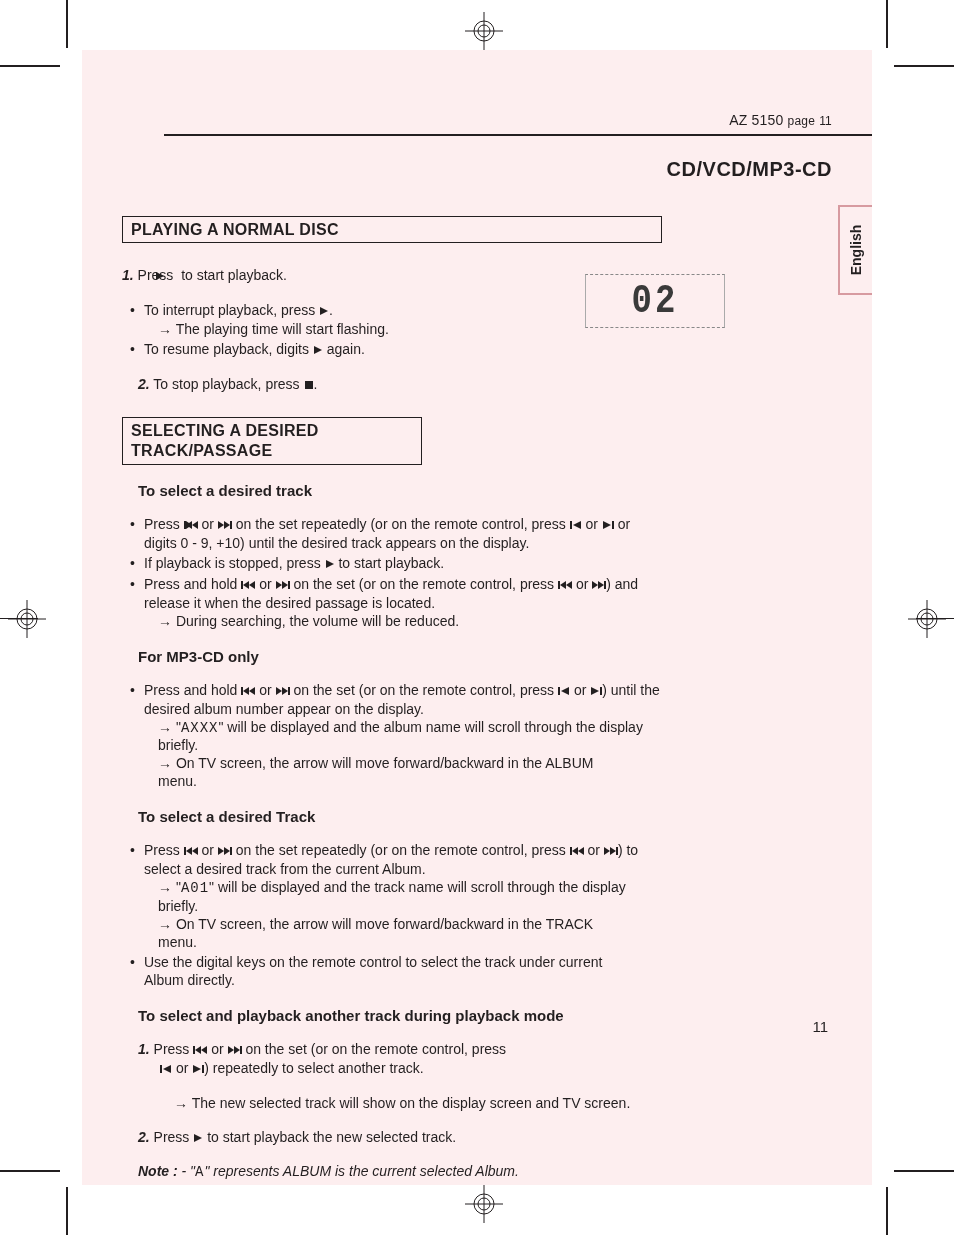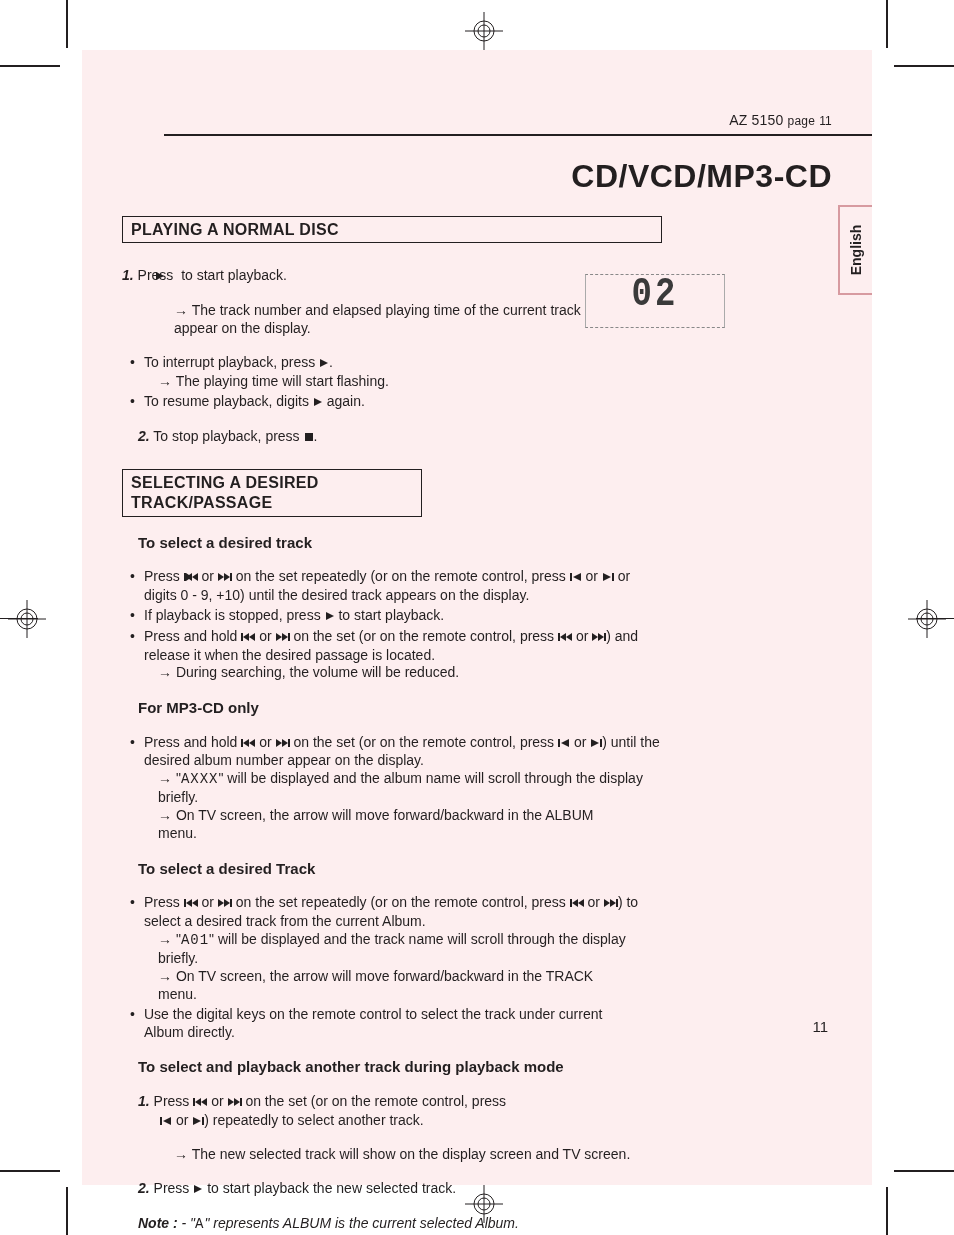--- a/index.html
+++ b/index.html
@@ -24,21 +24,21 @@
   
   .reg{position:absolute;width:38px;height:38px;}
   .reg svg{display:block}
   
   .hdrline{position:absolute;left:82px;right:0;top:84px;height:2px;background:#231f20;}
   .hdrtext{position:absolute;right:40px;top:62px;font-size:14px;letter-spacing:.2px;}
   .hdrtext .pg{font-size:12px;}
   
   .maintitle{
     position:absolute;right:40px;top:108px;
-    font-size:32px;font-weight:700;
+    font-size:20px;font-weight:700;
     letter-spacing:.5px;
   }
   
   .tab{
     position:absolute;right:0;top:155px;
     width:34px;height:90px;
     border:2px solid #d79aa0;border-right:none;
     box-sizing:border-box;
     background:#fdeeef;
   }
@@ -46,21 +46,21 @@
     position:absolute;left:50%;top:50%;
     transform:translate(-50%,-50%) rotate(-90deg);
     font-size:14px;font-weight:700;white-space:nowrap;
   }
   
   .disp{
     position:absolute;left:503px;top:224px;
     width:138px;height:52px;
     border:1px dashed #888;
     border-left:1px solid #aaa;border-right:1px solid #aaa;
-    display:flex;align-items:flex-start;justify-content:center;
+    display:flex;align-items:center;justify-content:center;
   }
   .disp span{
     font-family:"Courier New",monospace;
     font-size:34px;letter-spacing:3px;
     color:#3a3a3a;
     transform:scaleY(1.2);
     font-weight:600;
   }
   
   .boxh{
@@ -165,21 +165,20 @@
   <div class="col">
 
     <div class="boxh">PLAYING A NORMAL DISC</div>
 
     <div style="height:8px"></div>
     <p class="ind" style="text-indent:-22px;padding-left:22px;margin-left:0">
       <span class="num">1.</span><span> Press </span><span class="ic"><svg width="10" height="10">
             <polygon points="1,1 9,5 1,9" fill="#231f20"></polygon>
           </svg></span><span> to start playback.</span>
     </p>
-    <p class="ind2 arr" style="max-width:440px">The track number and elapsed playing time of the current track appear on the display.</p>
     <ul class="b">
       <li><span>To interrupt playback, press </span><span class="ic"><svg width="10" height="10">
               <polygon points="1,1 9,5 1,9" fill="#231f20"></polygon>
             </svg></span><span>.</span>
         <div class="arr" style="padding-left:14px">The playing time will start flashing.</div>
       </li>
       <li><span>To resume playback, digits </span><span class="ic"><svg width="10" height="10">
               <polygon points="1,1 9,5 1,9" fill="#231f20"></polygon>
             </svg></span><span> again.</span></li>
     </ul>

